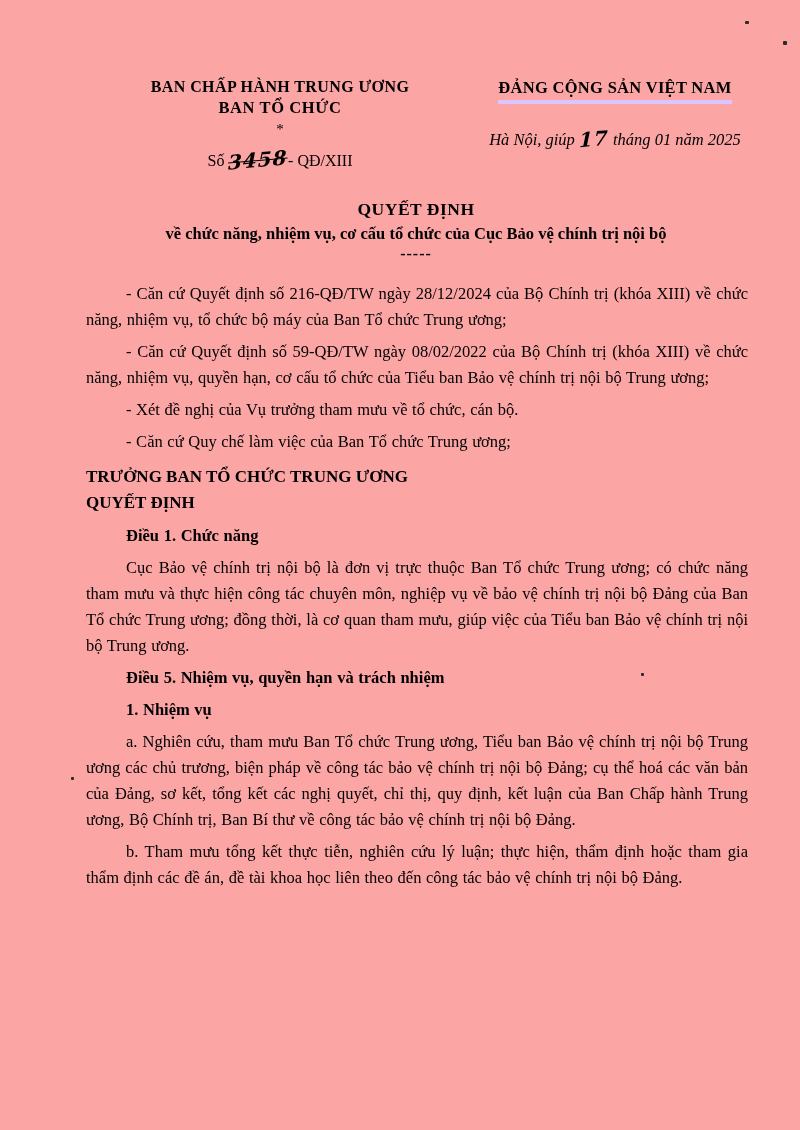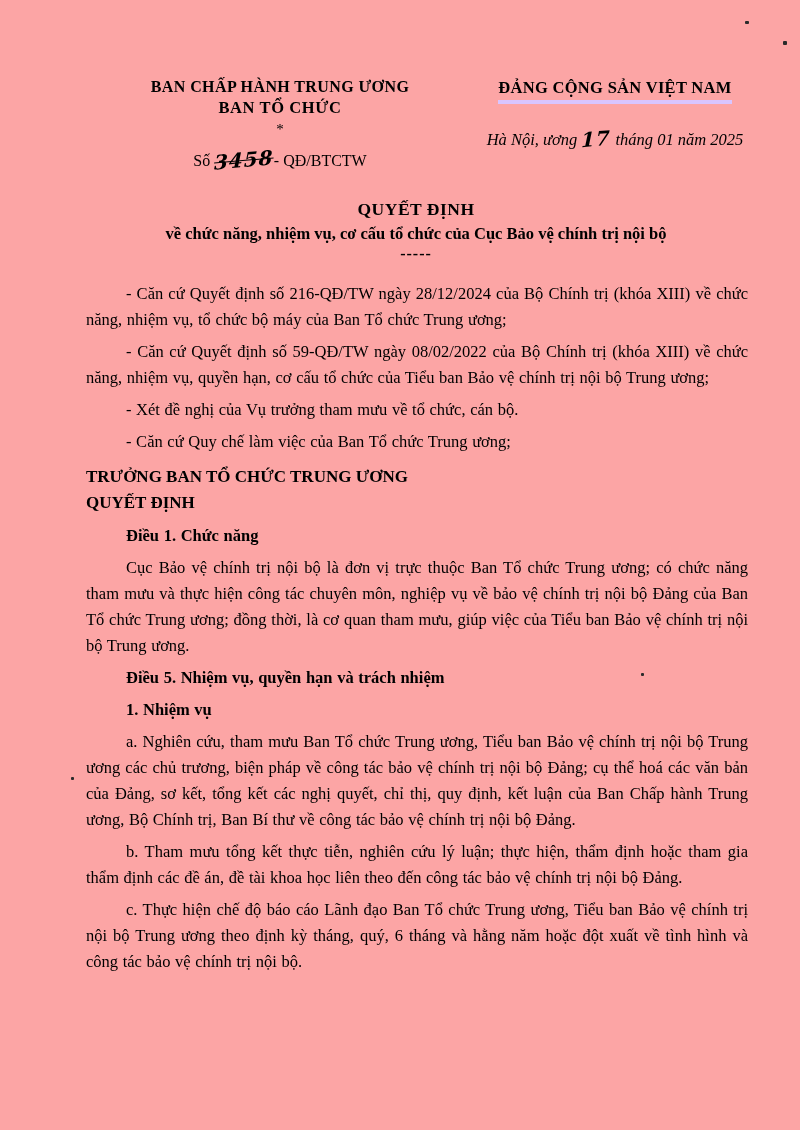--- a/index.html
+++ b/index.html
@@ -89,30 +89,30 @@
   <div class="speck" style="left:641px; top:673px; width:3px; height:3px;"></div>
 
   <div class="scan-layer">
 
     <div class="issuer-block">
       <div class="issuer-line1">BAN CHẤP HÀNH TRUNG ƯƠNG</div>
       <div class="issuer-line2">BAN TỔ CHỨC</div>
       <div class="issuer-star">*</div>
       <div class="doc-number">
         <span>Số</span>
-        <span class="handwritten">3458</span><span>- QĐ/BTCTW</span>
+        <span class="handwritten">3458</span><span>- QĐ/XIII</span>
       </div>
     </div>
 
     <div class="national-block">
       <div>
         <span class="motto">ĐẢNG CỘNG SẢN VIỆT NAM</span>
       </div>
       <div class="date-line">
-        <span>Hà Nội, ương</span>
+        <span>Hà Nội, giúp</span>
         <span class="handwritten">17</span>
         <span>tháng 01 năm 2025</span>
       </div>
     </div>
 
     <div class="title-block">
       <div class="title-main">QUYẾT ĐỊNH</div>
       <div class="title-subject">về chức năng, nhiệm vụ, cơ cấu tổ chức của Cục Bảo vệ chính trị nội bộ</div>
       <div class="title-separator">-----</div>
     </div>
@@ -129,17 +129,16 @@
         <div>QUYẾT ĐỊNH</div>
       </div>
 
       <p class="p bold">Điều 1. Chức năng</p>
       <p class="p">Cục Bảo vệ chính trị nội bộ là đơn vị trực thuộc Ban Tổ chức Trung ương; có chức năng tham mưu và thực hiện công tác chuyên môn, nghiệp vụ về bảo vệ chính trị nội bộ Đảng của Ban Tổ chức Trung ương; đồng thời, là cơ quan tham mưu, giúp việc của Tiểu ban Bảo vệ chính trị nội bộ Trung ương.</p>
 
       <p class="p bold">Điều 5. Nhiệm vụ, quyền hạn và trách nhiệm</p>
       <p class="p bold">1. Nhiệm vụ</p>
       <p class="p">a. Nghiên cứu, tham mưu Ban Tổ chức Trung ương, Tiểu ban Bảo vệ chính trị nội bộ Trung ương các chủ trương, biện pháp về công tác bảo vệ chính trị nội bộ Đảng; cụ thể hoá các văn bản của Đảng, sơ kết, tổng kết các nghị quyết, chỉ thị, quy định, kết luận của Ban Chấp hành Trung ương, Bộ Chính trị, Ban Bí thư về công tác bảo vệ chính trị nội bộ Đảng.</p>
       <p class="p">b. Tham mưu tổng kết thực tiễn, nghiên cứu lý luận; thực hiện, thẩm định hoặc tham gia thẩm định các đề án, đề tài khoa học liên theo đến công tác bảo vệ chính trị nội bộ Đảng.</p>
-      <p class="p">c. Thực hiện chế độ báo cáo Lãnh đạo Ban Tổ chức Trung ương, Tiểu ban Bảo vệ chính trị nội bộ Trung ương theo định kỳ tháng, quý, 6 tháng và hằng năm hoặc đột xuất về tình hình và công tác bảo vệ chính trị nội bộ.</p>
 
     </div>
   </div>
 </div>
 
 </body></html>

